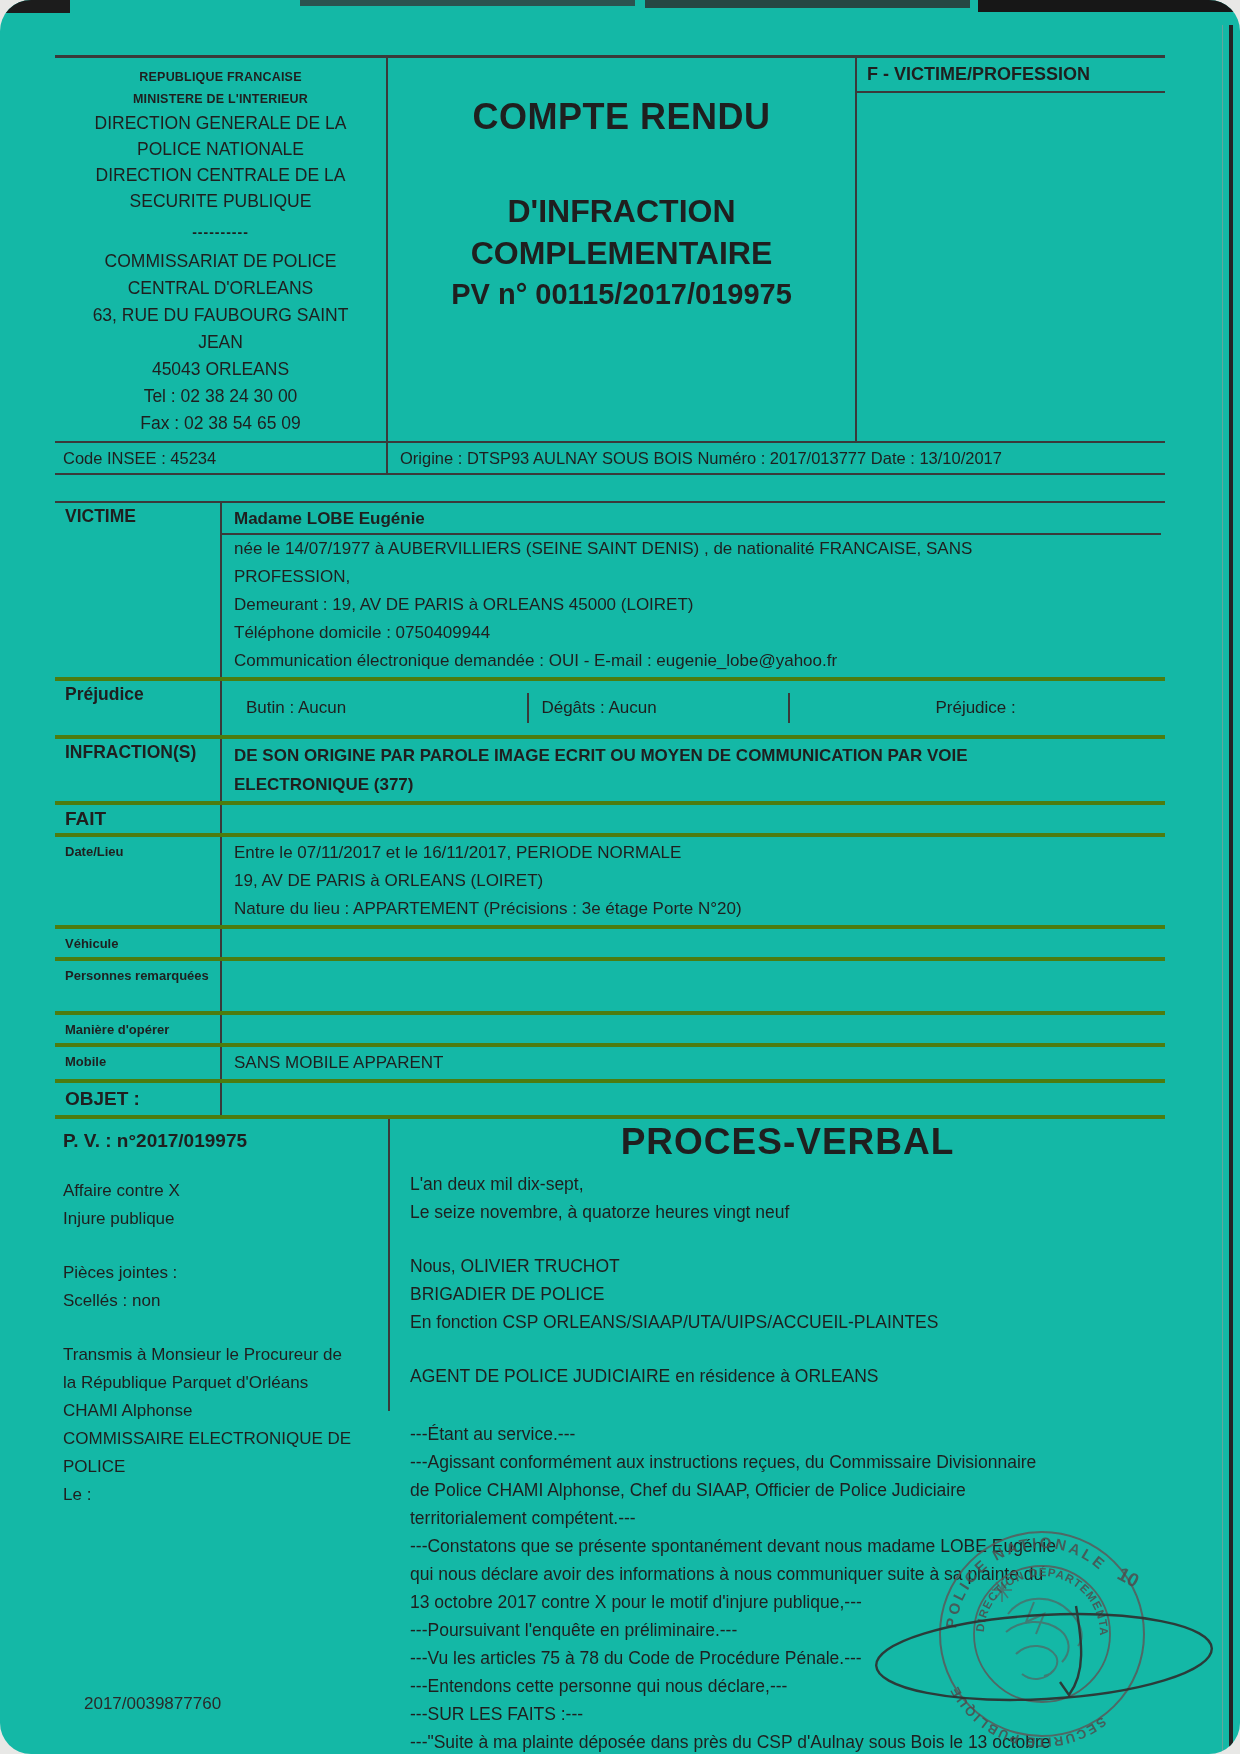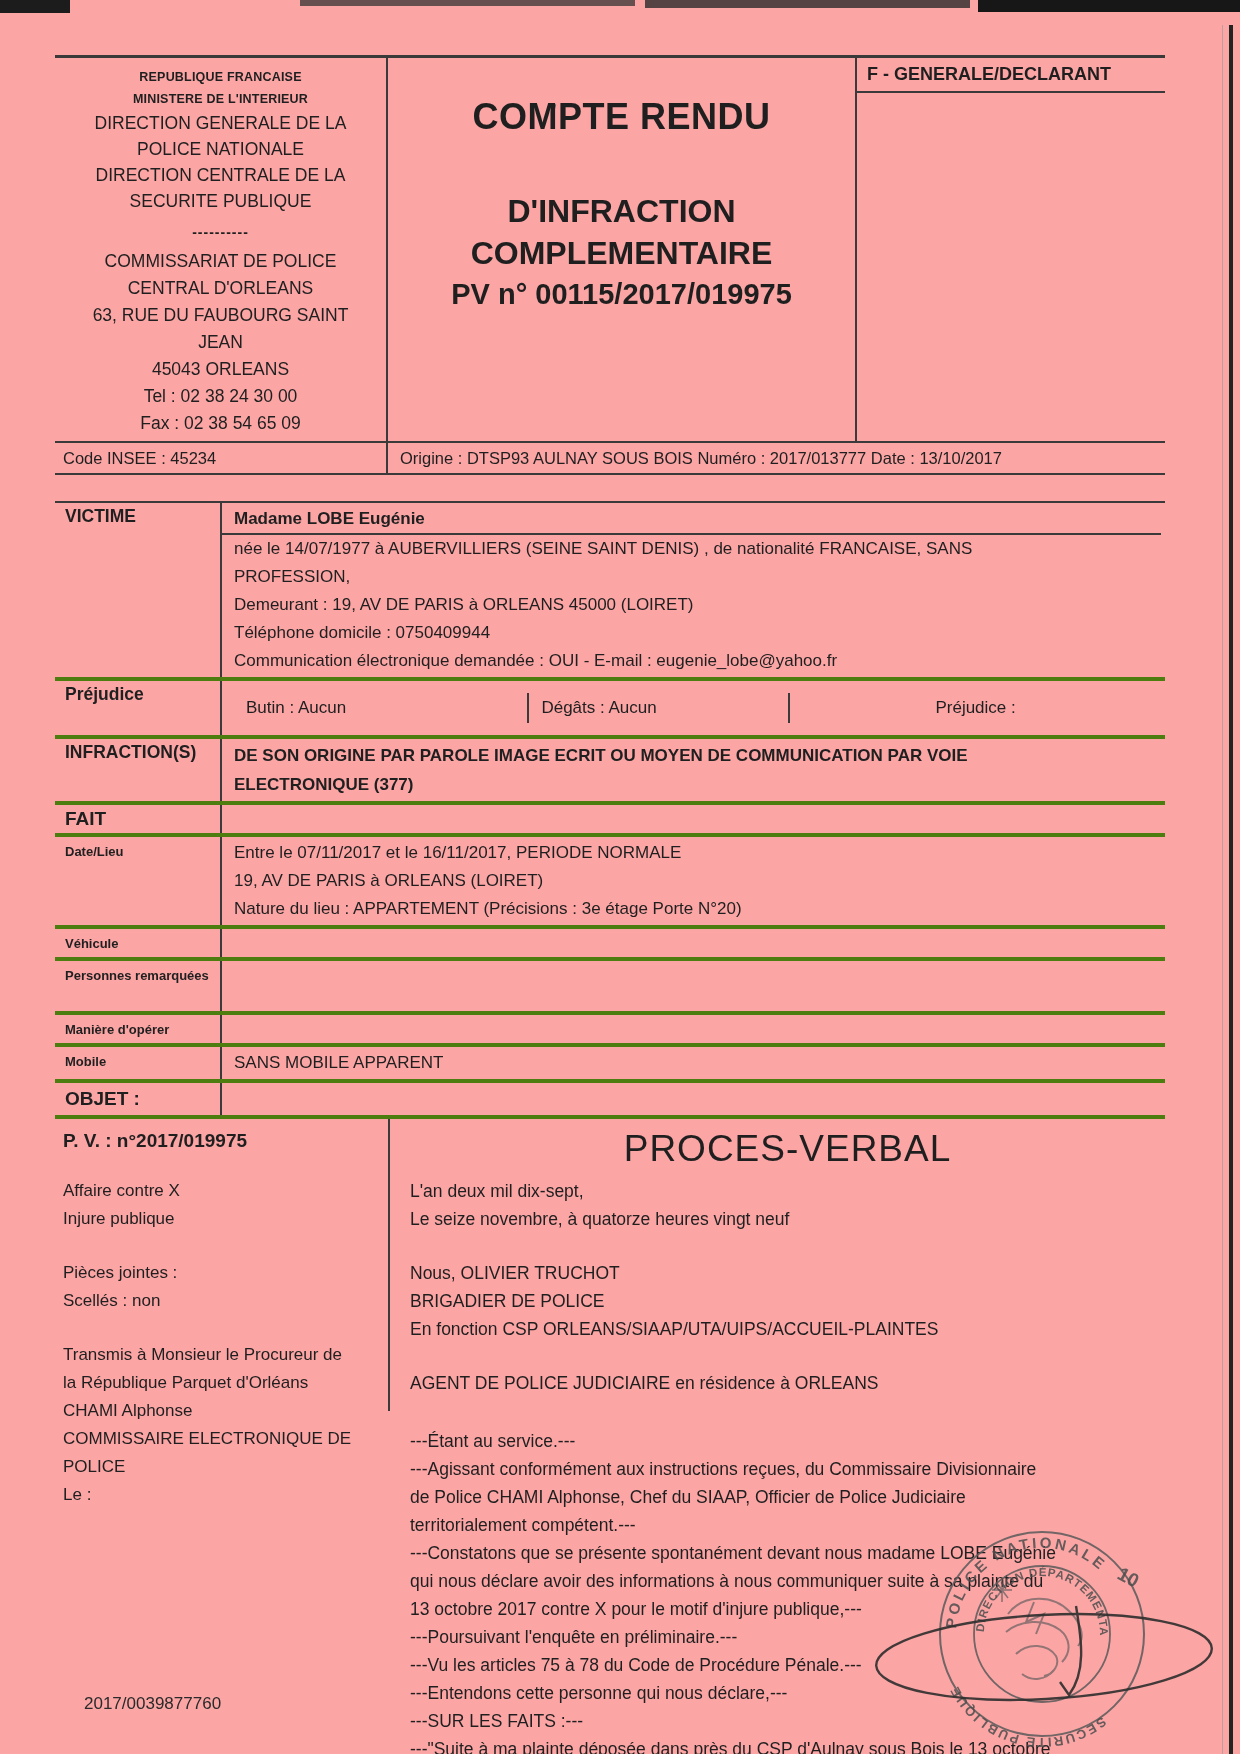--- a/index.html
+++ b/index.html
@@ -1,17 +1,17 @@
 <!DOCTYPE html>
 <html><head>
 <meta charset="utf-8">
 <style>
   html,body{margin:0;padding:0;background:#e8e8e6;}
-  .page{position:relative;width:1240px;height:1754px;margin:0 auto;background:#fca5a5;
-        font-family:"Liberation Sans",sans-serif;color:#1f1f1f;overflow:hidden;}
+  .page{position:relative;width:1240px;height:1754px;margin:0 auto;background:#14b8a6;
+        font-family:"Liberation Sans",sans-serif;color:#1f1f1f;overflow:hidden;border-radius:31px;}
   .content{position:absolute;left:55px;top:55px;width:1110px;}
 
   
   .smudge{position:absolute;background:#1c1c1c;}
   .smudge.s1{left:0;top:0;width:70px;height:13px;}
   .smudge.s2{left:300px;top:0;width:335px;height:6px;opacity:.75;background:#333;}
   .smudge.s3{left:645px;top:0;width:325px;height:8px;opacity:.8;background:#2a2a2a;}
   .smudge.s4{left:978px;top:0;width:262px;height:12px;background:#171717;}
   .edge-light{position:absolute;left:1222px;top:25px;width:1px;height:1729px;background:#9a9a9a;opacity:.6;}
   .edge-dark{position:absolute;left:1229px;top:25px;width:4px;height:1729px;background:#232323;}
@@ -57,21 +57,21 @@
 
   
   .pv{position:relative;display:flex;}
   .pv-divider{position:absolute;left:333px;top:0;width:2px;height:292px;background:#3a3a3a;}
   .pv-left{width:333px;flex:none;box-sizing:border-box;padding:8px 10px 0 8px;font-size:17px;line-height:28px;}
   .pv-num{font-weight:bold;font-size:19px;}
   .pv-group1{margin-top:22px;}
   .pv-group2{margin-top:26px;}
   .pv-group3{margin-top:26px;}
   .pv-right{flex:1;padding-left:22px;font-size:17.5px;line-height:28px;}
-  .pv-title{font-size:37px;font-weight:normal;text-align:center;letter-spacing:1px;margin-top:16px;}
+  .pv-title{font-size:37px;font-weight:bold;text-align:center;letter-spacing:1px;margin-top:9px;}
   .pv-p1{margin-top:14px;}
   .pv-p2{margin-top:26px;}
   .pv-p3{margin-top:26px;}
   .pv-body{margin-top:30px;}
 
   
   .stamp{position:absolute;left:848px;top:1494px;pointer-events:none;}
   .footer-ref{position:absolute;left:52px;top:1694px;font-size:17px;color:#2a2a2a;margin-left:32px;}
 </style>
 </head>
@@ -111,21 +111,21 @@
       </div>
 
       <div class="title-col">
         <div class="t-main">COMPTE RENDU</div>
         <div class="t-sub t-sub1">D'INFRACTION</div>
         <div class="t-sub">COMPLEMENTAIRE</div>
         <div class="t-pv">PV n° 00115/2017/019975</div>
       </div>
 
       <div class="fbox">
-        <div class="fbox-label">F - GENERALE/DECLARANT</div>
+        <div class="fbox-label">F - VICTIME/PROFESSION</div>
       </div>
     </div>
 
     <div class="hdr-bottom">
       <div class="code-cell">Code INSEE : 45234</div>
       <div class="orig-cell">Origine : DTSP93 AULNAY SOUS BOIS Numéro : 2017/013777 Date : 13/10/2017</div>
     </div>
 
     <div class="itable">
 

